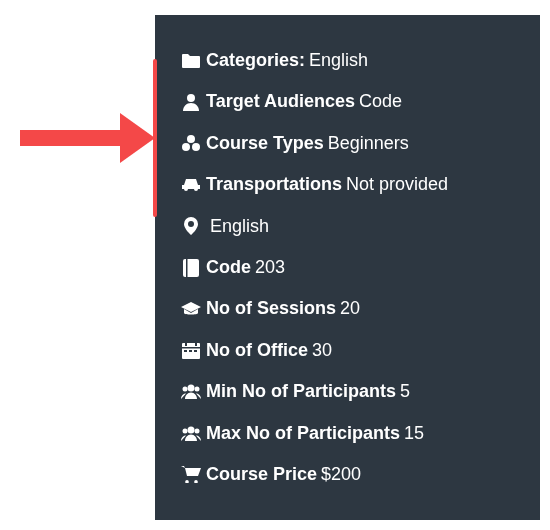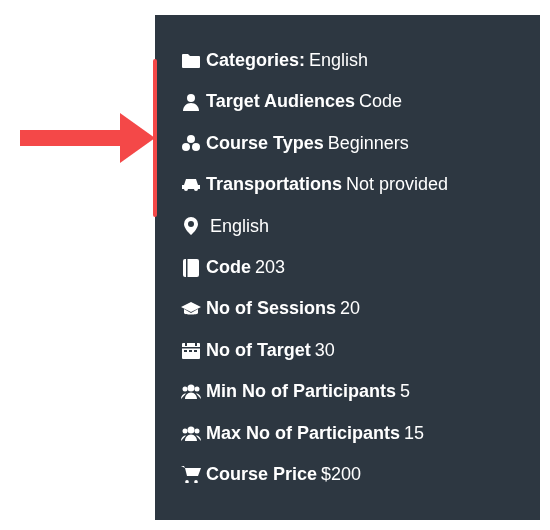--- a/index.html
+++ b/index.html
@@ -148,21 +148,21 @@
       <svg width="18" height="18" viewBox="0 0 18 18">
           <rect x="0" y="2" width="18" height="16" rx="1"></rect>
           <rect x="3" y="0" width="2" height="5" fill="#2d3741"></rect>
           <rect x="13" y="0" width="2" height="5" fill="#2d3741"></rect>
           <rect x="0" y="6" width="18" height="1.5" fill="#2d3741"></rect>
           <rect x="2" y="9" width="3" height="2" fill="#2d3741"></rect>
           <rect x="7" y="9" width="3" height="2" fill="#2d3741"></rect>
           <rect x="12" y="9" width="3" height="2" fill="#2d3741"></rect>
         </svg>
     </span>
-    <span class="lbl">No of Target</span>
+    <span class="lbl">No of Office</span>
     <span class="val">30</span>
   </div>
 
   <div class="row">
     <span class="ico">
       <svg width="20" height="15" viewBox="0 0 20 15">
           <circle cx="10" cy="4" r="3.5"></circle>
           <circle cx="4" cy="5" r="2.5"></circle>
           <circle cx="16" cy="5" r="2.5"></circle>
           <path d="M0 15c0-3 2-5.5 5-5.5M20 15c0-3-2-5.5-5-5.5M4 15c0-3.5 2.5-6.5 6-6.5s6 3 6 6.5z"></path>

